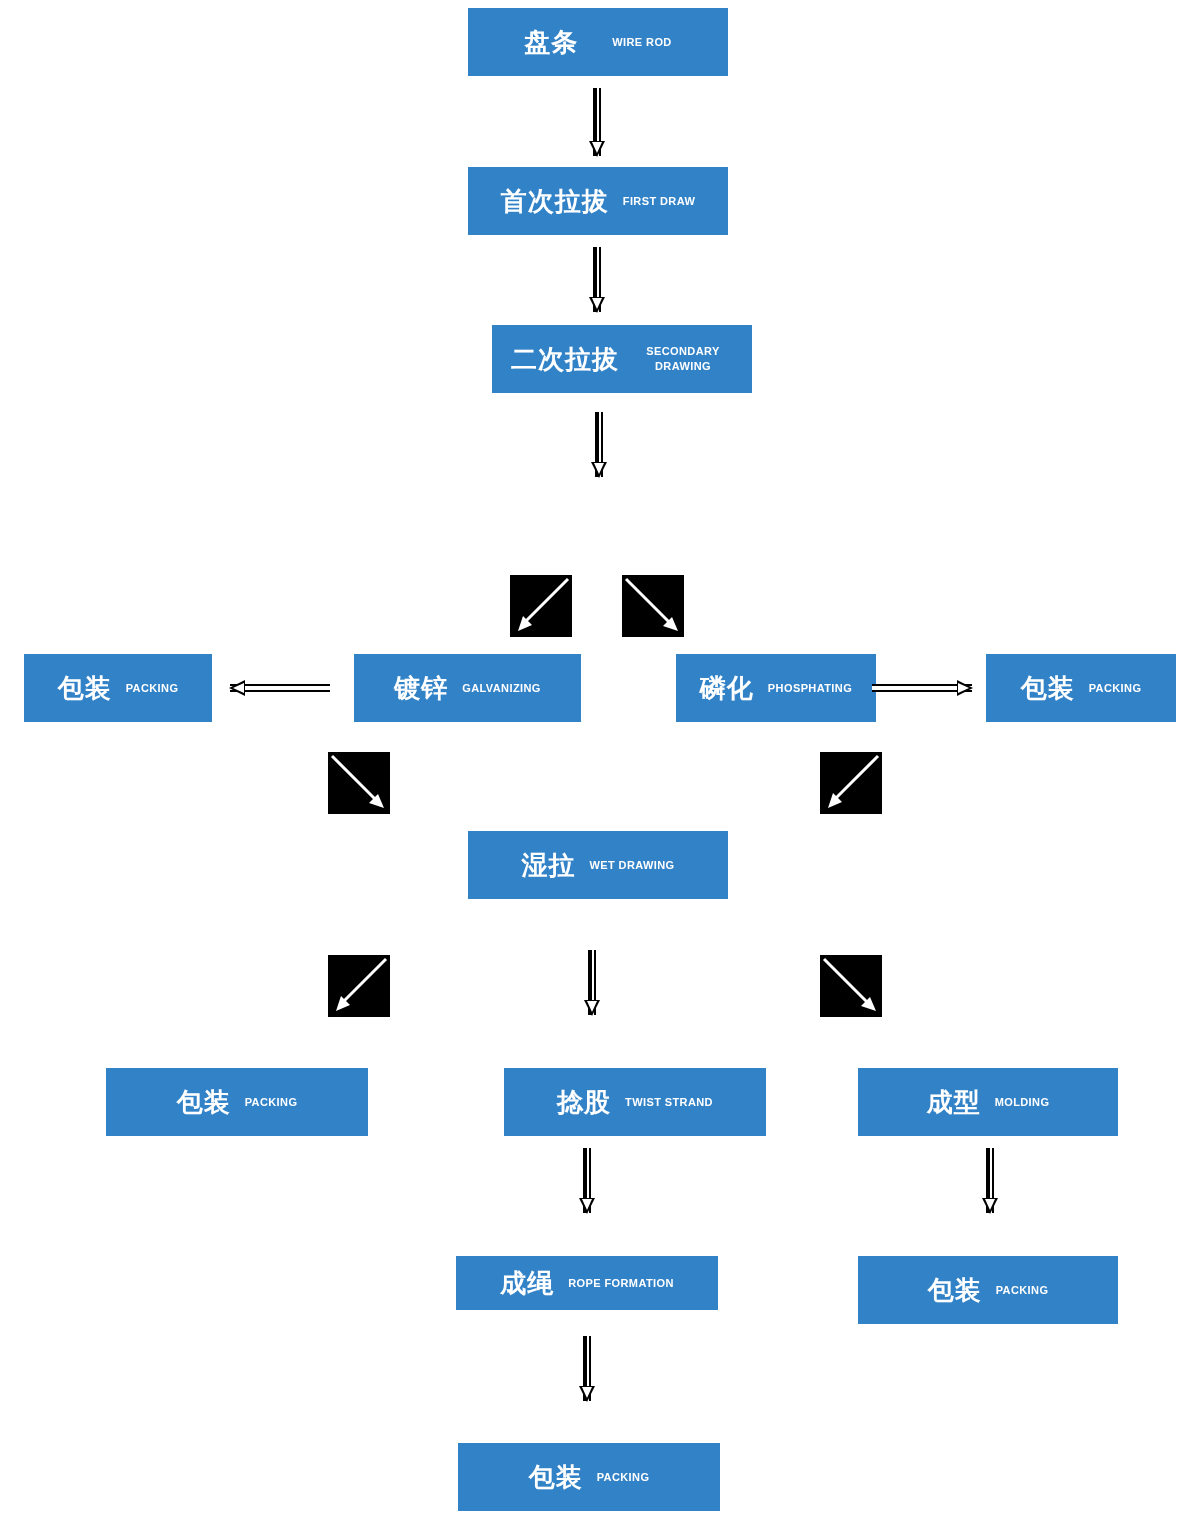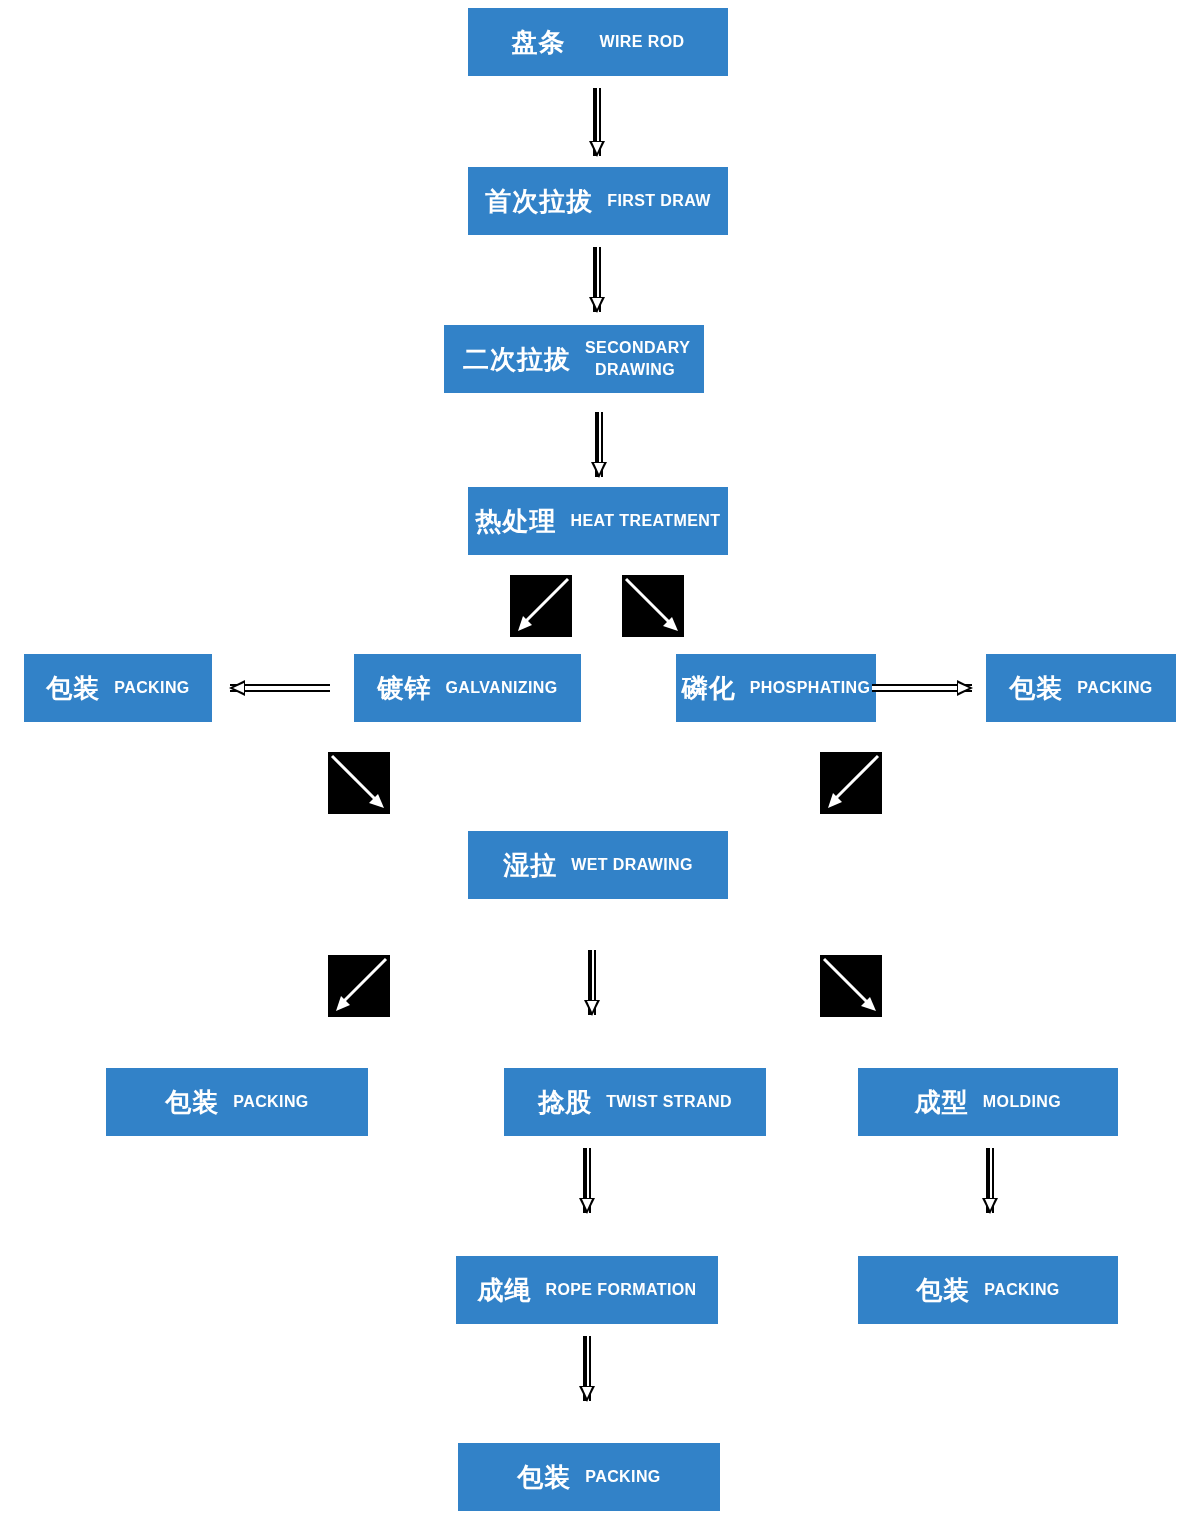--- a/index.html
+++ b/index.html
@@ -29,21 +29,21 @@
     box-sizing: border-box;
     color: #ffffff;
     white-space: nowrap;
   }
   .node .cn {
     font-size: 26px;
     font-weight: bold;
     letter-spacing: 1px;
   }
   .node .en {
-    font-size: 16px;
+    font-size: 11px;
     font-weight: bold;
     letter-spacing: 0.4px;
     margin-left: 14px;
     line-height: 1.35;
     text-align: center;
   }
   .node .en.two-line {
     white-space: normal;
     width: 100px;
   }
@@ -168,35 +168,31 @@
     <span class="cn">首次拉拔</span>
     <span class="en">FIRST DRAW</span>
   </div>
 
   <div class="varrow" style="left:588px; top:247px; height:65px;">
     <span class="stem"></span>
     <span class="head"></span>
     <span class="head-inner"></span>
   </div>
 
-  <div class="node" style="left:444px; top:325px; width:260px; height:68px;">
+  <div class="node" style="left:492px; top:325px; width:260px; height:68px;">
     <span class="cn">二次拉拔</span>
     <span class="en two-line">SECONDARY DRAWING</span>
   </div>
 
   <div class="varrow" style="left:590px; top:412px; height:65px;">
     <span class="stem"></span>
     <span class="head"></span>
     <span class="head-inner"></span>
   </div>
 
-  <div class="node" style="left:468px; top:487px; width:260px; height:68px;">
-    <span class="cn">热处理</span>
-    <span class="en">HEAT TREATMENT</span>
-  </div>
 
   <div class="diag" style="left:510px; top:575px;">
     <svg width="62" height="62" viewBox="0 0 62 62">
       <line x1="58" y1="4" x2="14" y2="48" stroke="#ffffff" stroke-width="3"></line>
       <polygon points="8,56 22,50 13,41" fill="#ffffff"></polygon>
     </svg>
   </div>
 
   <div class="diag" style="left:622px; top:575px;">
     <svg width="62" height="62" viewBox="0 0 62 62">
@@ -296,21 +292,21 @@
     <span class="head"></span>
     <span class="head-inner"></span>
   </div>
 
   <div class="varrow" style="left:981px; top:1148px; height:65px;">
     <span class="stem"></span>
     <span class="head"></span>
     <span class="head-inner"></span>
   </div>
 
-  <div class="node" style="left:456px; top:1256px; width:262px; height:68px;">
+  <div class="node" style="left:456px; top:1256px; width:262px; height:54px;">
     <span class="cn">成绳</span>
     <span class="en">ROPE FORMATION</span>
   </div>
 
   <div class="node" style="left:858px; top:1256px; width:260px; height:68px;">
     <span class="cn">包装</span>
     <span class="en">PACKING</span>
   </div>
 
   <div class="varrow" style="left:578px; top:1336px; height:65px;">

